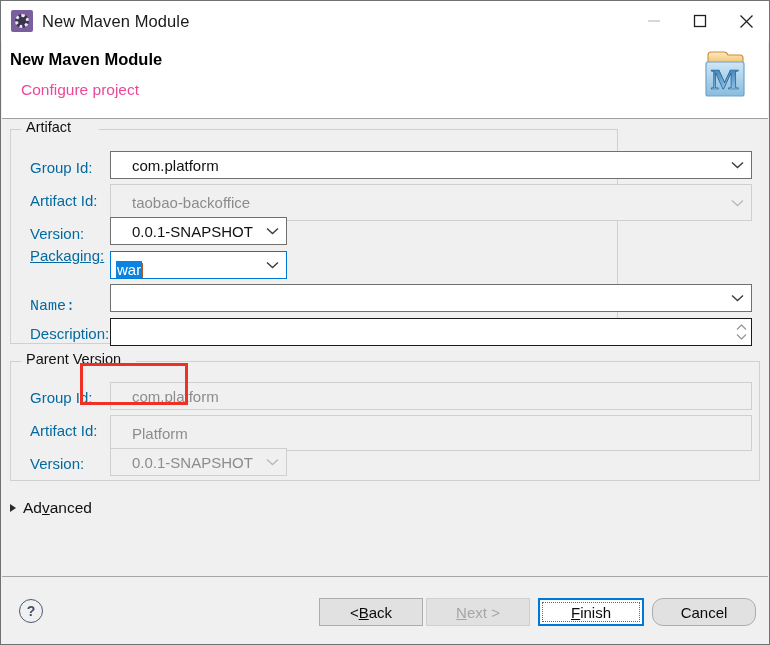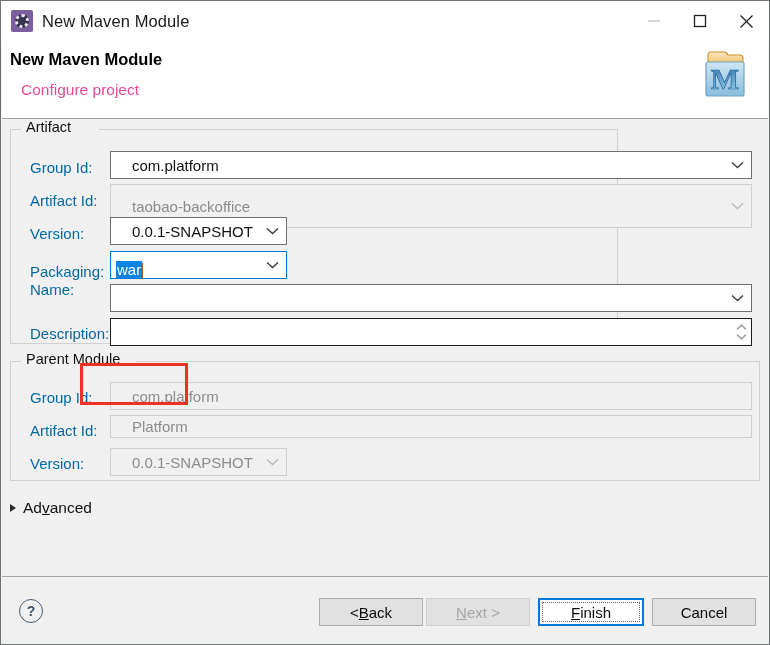--- a/index.html
+++ b/index.html
@@ -373,51 +373,51 @@
     <div class="combo" style="left:108px; top:32px; width:642px; height:28px;">
       <span class="val">com.platform</span>
       <span class="chev">
         <svg width="13" height="8" viewBox="0 0 13 8">
             <polyline points="1,1.5 6.5,6.5 12,1.5" fill="none" stroke="currentColor" stroke-width="1.4"></polyline>
           </svg>
       </span>
     </div>
 
     <div class="row-label" style="left:18px; top:73px;">Artifact Id:</div>
-    <div class="combo disabled-field" style="left:108px; top:65px; width:642px; height:44px;">
+    <div class="combo disabled-field" style="left:108px; top:65px; width:642px; height:37px;">
       <span class="val">taobao-backoffice</span>
       <span class="chev">
         <svg width="13" height="8" viewBox="0 0 13 8">
             <polyline points="1,1.5 6.5,6.5 12,1.5" fill="none" stroke="currentColor" stroke-width="1.4"></polyline>
           </svg>
       </span>
     </div>
 
     <div class="row-label" style="left:18px; top:106px;">Version:</div>
     <div class="combo" style="left:108px; top:98px; width:177px; height:28px;">
       <span class="val">0.0.1-SNAPSHOT</span>
       <span class="chev">
         <svg width="13" height="8" viewBox="0 0 13 8">
             <polyline points="1,1.5 6.5,6.5 12,1.5" fill="none" stroke="currentColor" stroke-width="1.4"></polyline>
           </svg>
       </span>
     </div>
 
-    <div class="row-label" style="left:18px; top:144px;">Packaging:</div>
+    <div class="row-label" style="left:18px; top:128px;text-decoration:underline;">Packaging:</div>
     <div class="combo focused" style="left:108px; top:132px; width:177px; height:28px;align-items:flex-end;">
       <span class="sel-text">war</span>
         <span class="caret-bar"></span>
       <span class="chev">
         <svg width="13" height="8" viewBox="0 0 13 8">
             <polyline points="1,1.5 6.5,6.5 12,1.5" fill="none" stroke="currentColor" stroke-width="1.4"></polyline>
           </svg>
       </span>
     </div>
 
-    <div class="row-label" style="left:18px; top:162px;">Name:</div>
+    <div class="row-label" style="left:18px; top:179px;font-family:Liberation Mono, monospace;">Name:</div>
     <div class="combo" style="left:108px; top:165px; width:642px; height:28px;">
       <span class="val"></span>
       <span class="chev">
         <svg width="13" height="8" viewBox="0 0 13 8">
             <polyline points="1,1.5 6.5,6.5 12,1.5" fill="none" stroke="currentColor" stroke-width="1.4"></polyline>
           </svg>
       </span>
     </div>
 
     <div class="row-label" style="left:18px; top:206px;">Description:</div>
@@ -430,30 +430,30 @@
             <polyline points="1,1.5 5.5,6 10,1.5" fill="none" stroke="currentColor" stroke-width="1.3"></polyline>
           </svg>
       </span>
     </div>
 
     <div id="annotation"></div>
 
     <div class="groupbox" style="left:8px; top:242px; width:750px; height:120px;">
       <div class="gb-topleft"></div>
       <div class="gb-topright" style="left:125px;"></div>
-      <div class="gb-legend">Parent Module</div>
+      <div class="gb-legend">Parent Version</div>
     </div>
 
     <div class="row-label" style="left:18px; top:270px;">Group Id:</div>
     <div class="textbox disabled-field" style="left:108px; top:263px; width:642px; height:28px;">
       <span class="val">com.platform</span>
     </div>
 
     <div class="row-label" style="left:18px; top:303px;">Artifact Id:</div>
-    <div class="textbox disabled-field" style="left:108px; top:296px; width:642px; height:23px;">
+    <div class="textbox disabled-field" style="left:108px; top:296px; width:642px; height:36px;">
       <span class="val">Platform</span>
     </div>
 
     <div class="row-label" style="left:18px; top:336px;">Version:</div>
     <div class="combo disabled-field" style="left:108px; top:329px; width:177px; height:28px;">
       <span class="val">0.0.1-SNAPSHOT</span>
       <span class="chev">
         <svg width="13" height="8" viewBox="0 0 13 8">
             <polyline points="1,1.5 6.5,6.5 12,1.5" fill="none" stroke="currentColor" stroke-width="1.4"></polyline>
           </svg>
@@ -482,19 +482,19 @@
         <span>ext &gt;</span>
       </div>
 
     <div class="btn default" style="left:536px; width:106px;">
         <span></span>
         <u>F</u>
         <span>inish</span>
       <span class="focus-ring"></span>
     </div>
 
-    <div class="btn" style="left:650px; width:104px;">
+    <div class="btn" style="left:650px; width:104px;border-radius:11px;">
         <span>Cancel</span>
       </div>
   </div>
 
 
 </div>
 
 </body></html>

